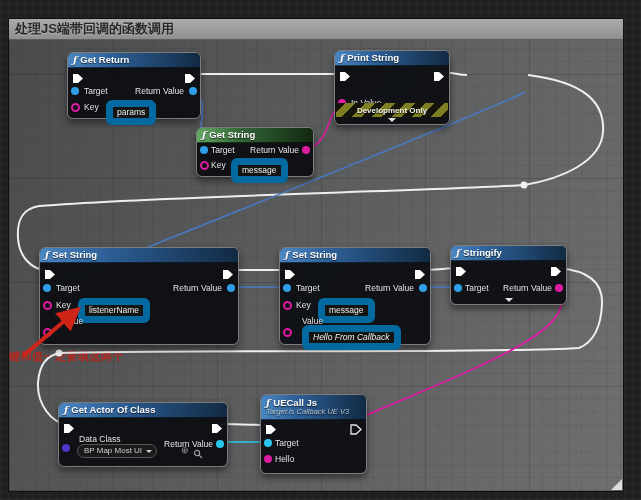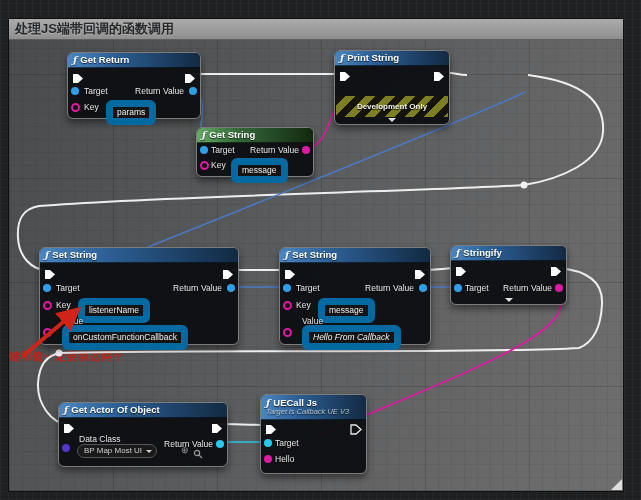--- a/index.html
+++ b/index.html
@@ -42,21 +42,21 @@
   .p.f{width:8px;height:8px;}
   .p.h{width:5px;height:5px;border:2px solid;background:transparent;}
   .sq{position:absolute;width:7px;height:7px;border-radius:1px;background:#b41414;border:1px solid #4d0707;}
   .exec{position:absolute;width:12px;height:11px;}
   .field{position:absolute;background:#141414;border:7px solid #0369a1;border-radius:6px;
     color:#efefef;font-size:8.5px;height:11px;line-height:11px;padding:0 4px;white-space:nowrap;}
   .dropdown{position:absolute;background:#1a1a1a;border:1px solid #565656;border-radius:7px;
     color:#cfcfcf;font-size:8px;height:12px;line-height:12px;padding:0 14px 0 6px;white-space:nowrap;}
   .dd-arrow{position:absolute;right:4px;top:5px;width:0;height:0;
     border-left:3px solid transparent;border-right:3px solid transparent;border-top:3px solid #cfcfcf;}
-  .banner{position:absolute;left:1px;right:1px;height:21px;display:flex;align-items:center;justify-content:center;
+  .banner{position:absolute;left:1px;right:1px;height:14px;display:flex;align-items:center;justify-content:center;
     font-size:8px;font-weight:bold;color:#f2f2ea;text-shadow:0 1px 1px #000;
     background:repeating-linear-gradient(135deg,#141408 0 7px,#7e7e22 7px 14px);}
   .chev{position:absolute;left:50%;transform:translateX(-50%);width:0;height:0;
     border-left:4px solid transparent;border-right:4px solid transparent;border-top:4px solid #e2e2e2;}
   .json-node{background:linear-gradient(180deg,#4a4c50 0%,#35373b 100%);border-radius:9px;border:1px solid #8a8a8a;
     display:flex;align-items:center;justify-content:center;}
   .json-title{font-size:15px;font-weight:bold;letter-spacing:1px;color:#ced2d6;text-shadow:0 1px 2px #000;}
   .icon-plus{position:absolute;color:#9a9a9a;font-size:9px;line-height:9px;}
   .resize{position:absolute;right:1px;bottom:1px;width:0;height:0;z-index:6;
     border-left:11px solid transparent;border-bottom:11px solid #dedede;}
@@ -166,21 +166,20 @@
             </svg></span>
       <span class="p f" style="left:3px;top:36px;background:#2e9fe6;"></span>
       <span class="lbl" style="left:16px;top:35px;">Target</span>
       <span class="lbl" style="right:16px;top:35px;">Return Value</span>
       <span class="p f" style="right:3px;top:36px;background:#2e9fe6;"></span>
       <span class="p h" style="left:3px;top:53px;border-color:#dd1aa2;"></span>
       <span class="lbl" style="left:16px;top:52px;">Key</span>
       <span class="field" style="left:38px;top:50px;">listenerName</span>
       <span class="lbl" style="left:22px;top:68px;">Value</span>
       <span class="p h" style="left:3px;top:80px;border-color:#dd1aa2;"></span>
-      <span class="field" style="left:22px;top:77px;">onCustomFunctionCallback</span>
     </div>
 
     <div class="node" style="left:270px;top:207px;width:150px;height:96px;">
       <div class="nh blue">
             <span class="fx">ƒ</span>
         <span class="t">Set String</span>
           </div>
       <span class="exec" style="left:4px;top:18px;">
         <svg width="12" height="11">
               <path d="M1,1 h5 l5,4.5 l-5,4.5 h-5 z" fill="#fff"></path>
@@ -217,21 +216,21 @@
       <span class="p f" style="left:3px;top:38px;background:#2e9fe6;"></span>
       <span class="lbl" style="left:14px;top:37px;">Target</span>
       <span class="lbl" style="right:14px;top:37px;">Return Value</span>
       <span class="p f" style="right:3px;top:38px;background:#dd1aa2;"></span>
       <span class="chev" style="bottom:2px;"></span>
     </div>
 
     <div class="node" style="left:49px;top:362px;width:168px;height:63px;">
       <div class="nh blue">
             <span class="fx">ƒ</span>
-        <span class="t">Get Actor Of Object</span>
+        <span class="t">Get Actor Of Class</span>
           </div>
       <span class="exec" style="left:4px;top:17px;">
         <svg width="12" height="11">
               <path d="M1,1 h5 l5,4.5 l-5,4.5 h-5 z" fill="#fff"></path>
             </svg></span>
       <span class="exec" style="right:4px;top:17px;">
         <svg width="12" height="11">
               <path d="M1,1 h5 l5,4.5 l-5,4.5 h-5 z" fill="#fff"></path>
             </svg></span>
       <span class="lbl" style="left:20px;top:31px;">Data Class</span>

